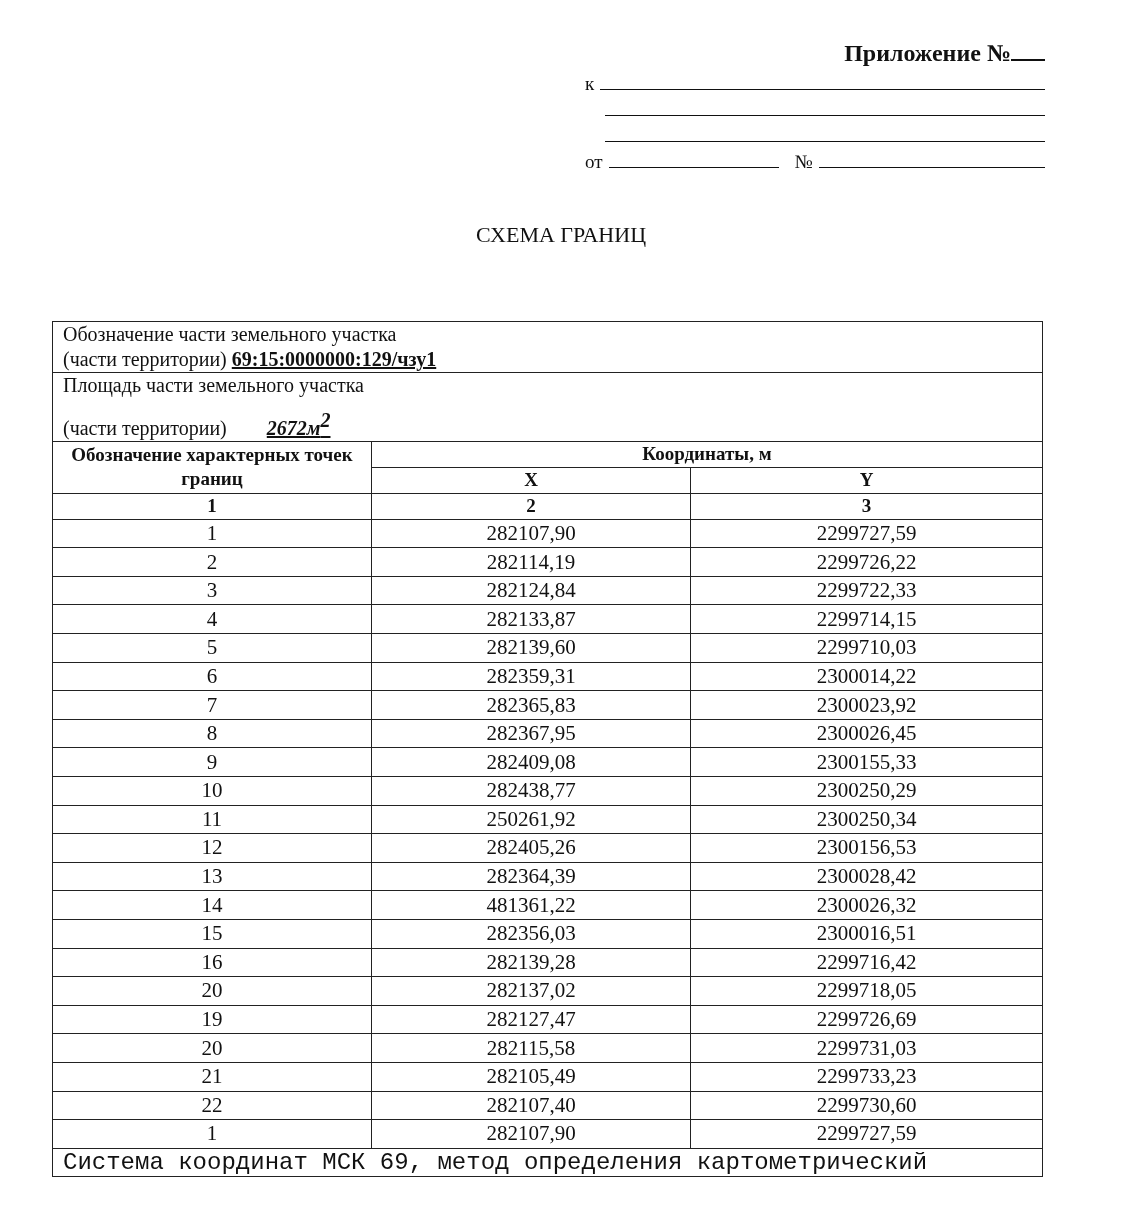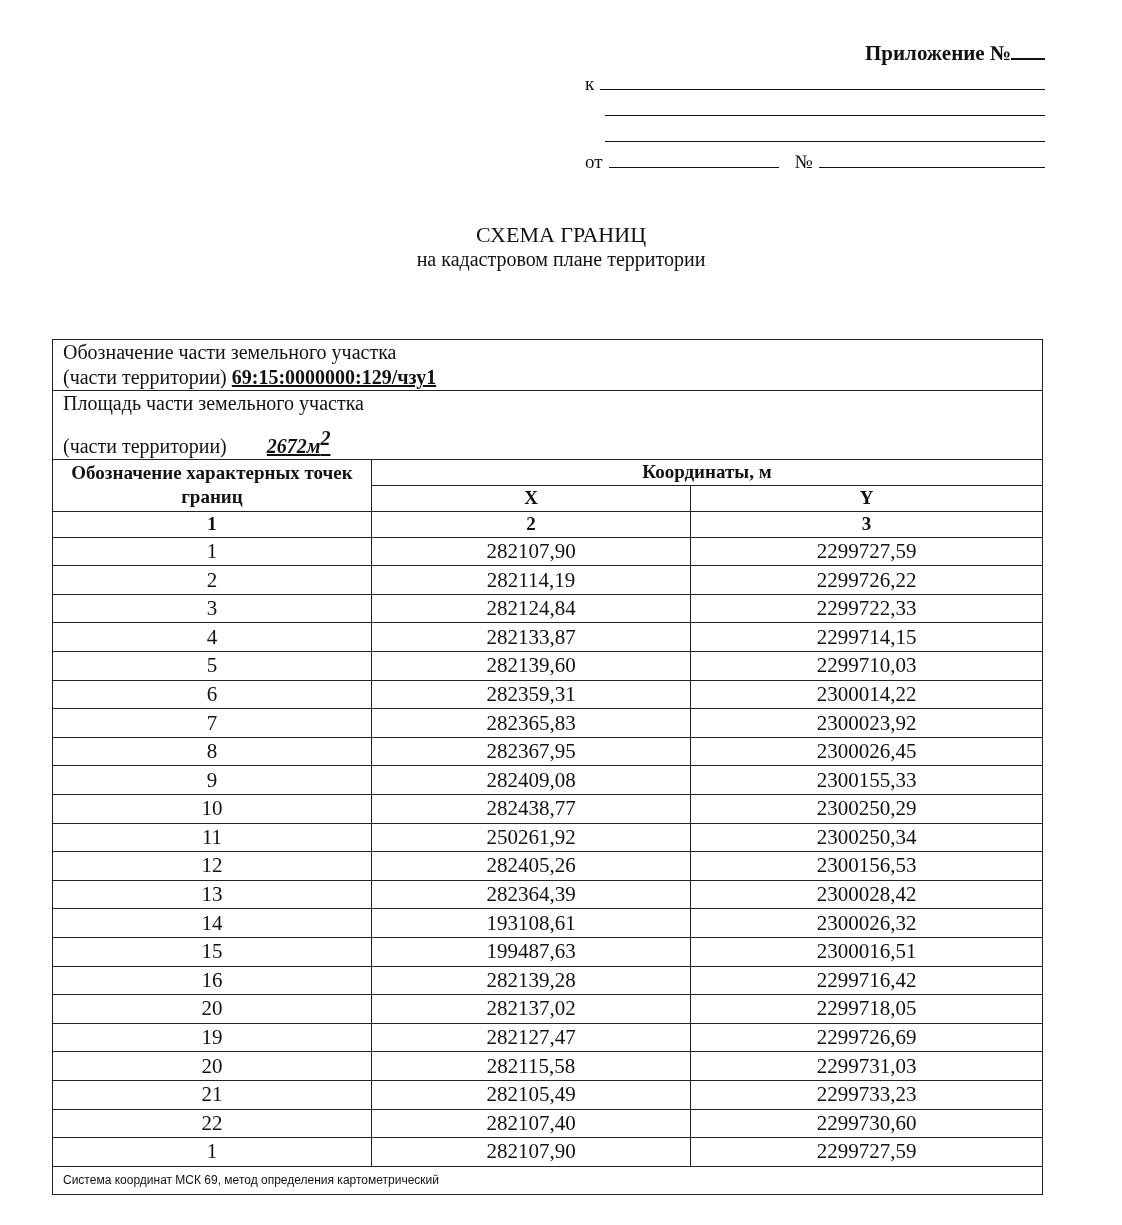--- a/index.html
+++ b/index.html
@@ -2,45 +2,45 @@
 <html><head>
 <meta charset="utf-8">
 <style>
   html, body { margin: 0; padding: 0; background: #ffffff; }
   body {
     width: 1122px; height: 1225px; position: relative; overflow: hidden;
     font-family: "Liberation Serif", serif; color: #111;
   }
   .header-block { position: absolute; left: 585px; top: 38px; width: 460px; }
   .appendix {
-    text-align: right; font-weight: bold; font-size: 21px; line-height: 30px;
+    text-align: right; font-weight: bold; font-size: 24px; line-height: 30px;
   }
   .appendix .blank { display: inline-block; width: 34px; border-bottom: 2px solid #111; height: 18px; vertical-align: baseline; }
   .hline { display: flex; align-items: flex-end; height: 26px; font-size: 19px; }
   .hline .lbl { margin-right: 6px; line-height: 20px; }
   .hline .fill { flex: 1; border-bottom: 1.5px solid #111; height: 1px; margin-bottom: 4px; }
   .hline.indent { padding-left: 20px; }
   .hline .gap { width: 16px; }
   .hline .w1 { width: 170px; flex: none; }
   .title-block { position: absolute; left: 0; top: 222px; width: 1122px; text-align: center; font-size: 20px; line-height: 25px; }
   .title-block .main { font-size: 22px; }
   table.coords {
-    position: absolute; left: 52px; top: 339px; width: 991px;
+    position: absolute; left: 52px; top: 321px; width: 991px;
     border-collapse: collapse; font-size: 21px;
   }
   table.coords td { border: 1.5px solid #222; padding: 0; }
   .info-cell { text-align: left; padding-left: 10px !important; font-size: 20px; line-height: 25px; }
   .cad-num { font-weight: bold; text-decoration: underline; }
   .area-val { font-weight: bold; font-style: italic; text-decoration: underline; margin-left: 40px; }
   .area-val sup { font-size: 20px; }
   .hdr { font-weight: bold; text-align: center; font-size: 19px; line-height: 24px; }
   .num-row td { text-align: center; height: 27.6px; line-height: 27px; }
   .col1 { width: 318px; text-align: center; }
   .col2 { width: 318px; }
-  .footer-cell { font-family: Liberation Sans, sans-serif; font-size: 12px; padding-left: 10px !important; height: 27px; text-align: left; }
+  .footer-cell { font-family: Liberation Mono, monospace; font-size: 24px; padding-left: 10px !important; height: 27px; text-align: left; }
 </style>
 </head>
 <body>
 
 <div class="header-block">
   <div class="appendix">
     <span>Приложение №</span><span class="blank"></span>
   </div>
   <div class="hline">
     <span class="lbl">к</span>
@@ -56,21 +56,20 @@
     <span class="lbl">от</span>
     <span class="fill w1"></span>
     <span class="gap"></span>
     <span class="lbl">№</span>
     <span class="fill"></span>
   </div>
 </div>
 
 <div class="title-block">
   <div class="main">СХЕМА ГРАНИЦ</div>
-  <div>на кадастровом плане территории</div>
 </div>
 
 <table class="coords">
   <tbody>
       <tr>
     <td colspan="3" class="info-cell" style="height:50px;">
       <div>Обозначение части земельного участка</div>
       <div><span>(части территории)</span> <span class="cad-num">69:15:0000000:129/чзу1</span></div>
     </td>
   </tr>
@@ -155,26 +154,26 @@
         <td>282405,26</td>
         <td>2300156,53</td>
       </tr>
       <tr class="num-row">
         <td>13</td>
         <td>282364,39</td>
         <td>2300028,42</td>
       </tr>
       <tr class="num-row">
         <td>14</td>
-        <td>193108,61</td>
+        <td>481361,22</td>
         <td>2300026,32</td>
       </tr>
       <tr class="num-row">
         <td>15</td>
-        <td>199487,63</td>
+        <td>282356,03</td>
         <td>2300016,51</td>
       </tr>
       <tr class="num-row">
         <td>16</td>
         <td>282139,28</td>
         <td>2299716,42</td>
       </tr>
       <tr class="num-row">
         <td>20</td>
         <td>282137,02</td>

